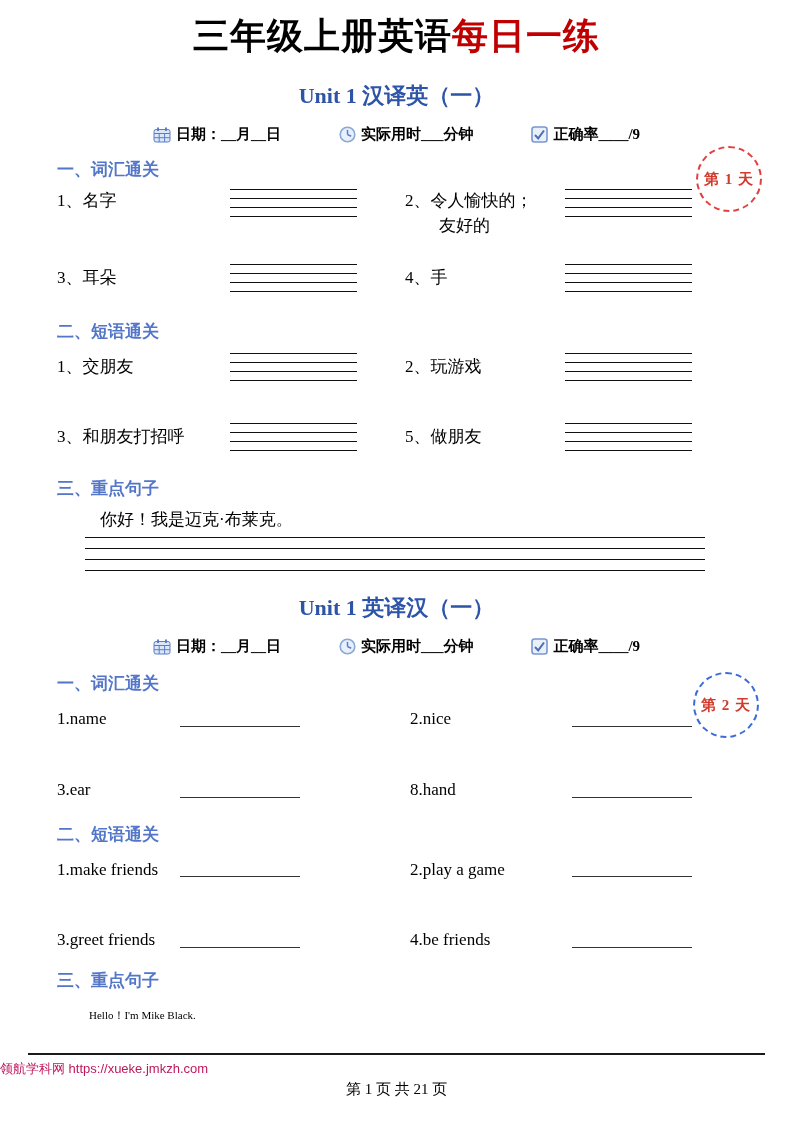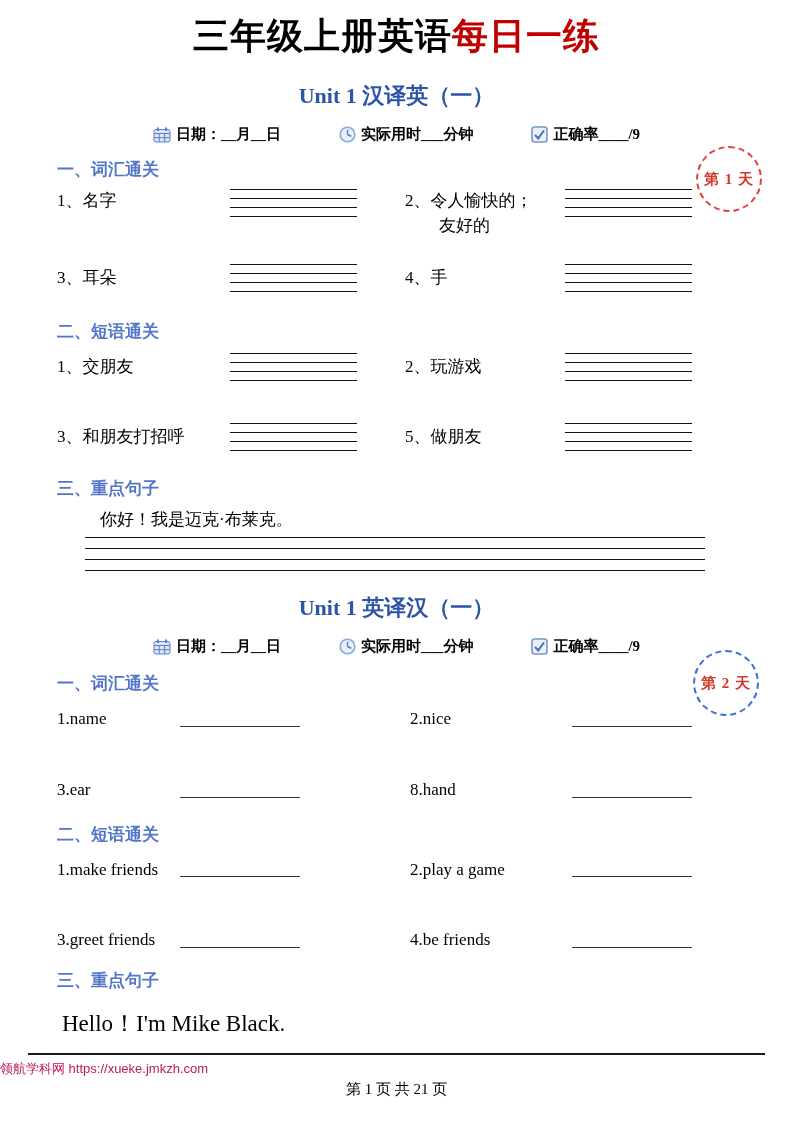--- a/index.html
+++ b/index.html
@@ -28,28 +28,28 @@
   .fourline-wide {
     width:620px; height:34px; margin:6px 0 0 85px;
     background-image:repeating-linear-gradient(to bottom, #111 0px, #111 1px, transparent 1px, transparent 11px);
   }
   .erow { display:grid; grid-template-columns:123px 230px 162px 120px; margin-left:57px; align-items:end; font-size:17px; }
   .blank { width:120px; height:1px; border-bottom:1.2px solid #333; margin-bottom:5px; }
   .mt8 { margin-top:8px; } .mt10 { margin-top:10px; } .mt12 { margin-top:12px; }
   .mt16 { margin-top:16px; } .mt20 { margin-top:20px; } .mt22 { margin-top:22px; }
   .mt26 { margin-top:26px; } .mt28 { margin-top:28px; } .mt42 { margin-top:42px; } .mt46 { margin-top:46px; }
   .sentence-cn { margin:8px 0 0 100px; font-size:17px; }
-  .sentence-en { margin:16px 0 0 62px; font-size:23px; }
+  .sentence-en { margin:16px 0 0 89px; font-size:11px; }
   .day-badge {
     position:absolute; width:66px; height:66px; border-radius:50%;
     display:flex; align-items:center; justify-content:center;
     font-size:15px; font-weight:bold; color:#d23a2e; letter-spacing:1px;
   }
   .badge-red { border:2px dashed #e04040; right:31px; top:146px; }
-  .badge-blue { border:2px dashed #3a6bd8; right:34px; top:650px; }
+  .badge-blue { border:2px dashed #3a6bd8; right:34px; top:672px; }
   .footer-line { position:absolute; left:28px; right:28px; top:1053px; border-top:2px solid #1a1a1a; }
   .watermark { position:absolute; top:1060px; left:0; width:100%; font-size:13px; color:#be185d; font-family:"Liberation Sans", sans-serif; }
   .page-num { position:absolute; top:1080px; left:0; width:100%; text-align:center; font-size:15px; }
 </style>
 </head>
 <body>
 
 <div class="page">
 
   <div class="title">

